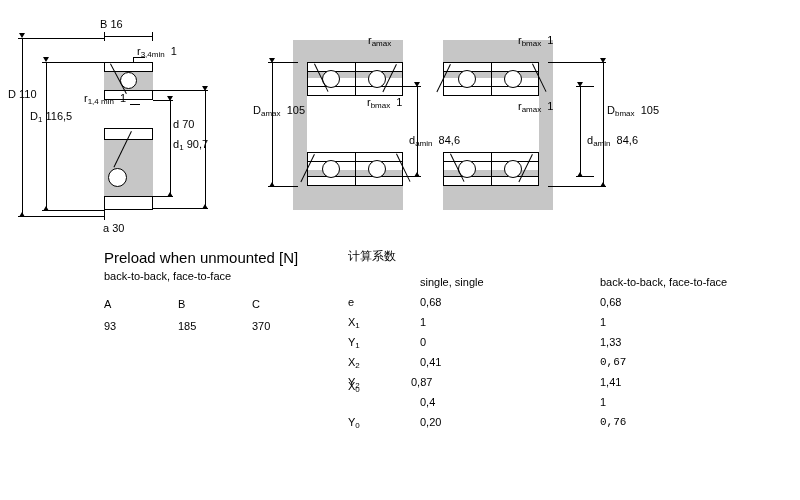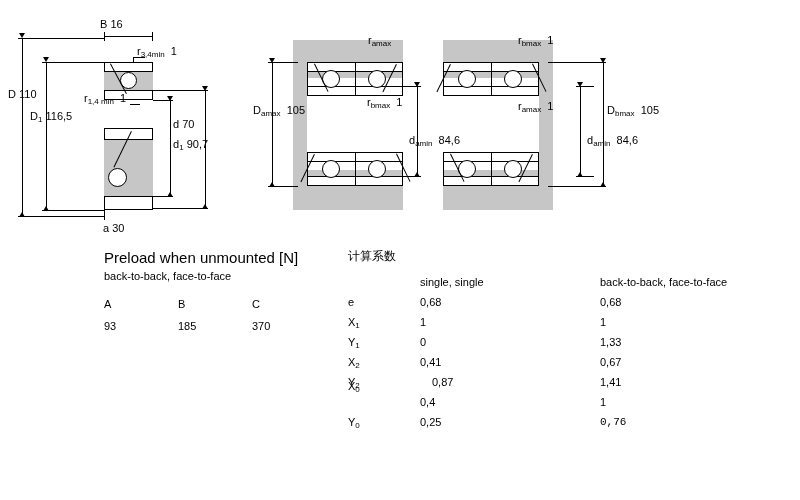--- a/index.html
+++ b/index.html
@@ -259,28 +259,28 @@
     <div class="lbl" style="left:0; top:66px;"><span>X</span><sub>1</sub></div>
     <div class="lbl" style="left:72px; top:66px;">1</div>
     <div class="lbl" style="left:252px; top:66px;">1</div>
 
     <div class="lbl" style="left:0; top:86px;"><span>Y</span><sub>1</sub></div>
     <div class="lbl" style="left:72px; top:86px;">0</div>
     <div class="lbl" style="left:252px; top:86px;">1,33</div>
 
     <div class="lbl" style="left:0; top:106px;"><span>X</span><sub>2</sub></div>
     <div class="lbl" style="left:72px; top:106px;">0,41</div>
-    <div class="lbl" style="left:252px; top:106px;">0,67</div>
+    <div class="lbl" style="left:252px; top:106px;font-family:Liberation Mono, monospace;">0,67</div>
 
     <div class="lbl" style="left:0; top:126px;"><span>Y</span><sub>2</sub></div>
-    <div class="lbl" style="left:84px; top:126px;">0,87</div>
+    <div class="lbl" style="left:63px; top:126px;">0,87</div>
     <div class="lbl" style="left:252px; top:126px;">1,41</div>
 
     <div class="lbl" style="left:0; top:130px;"><span>X</span><sub>0</sub></div>
     <div class="lbl" style="left:72px; top:146px;">0,4</div>
     <div class="lbl" style="left:252px; top:146px;">1</div>
 
     <div class="lbl" style="left:0; top:166px;"><span>Y</span><sub>0</sub></div>
-    <div class="lbl" style="left:72px; top:166px;">0,25</div>
+    <div class="lbl" style="left:72px; top:166px;">0,20</div>
     <div class="lbl" style="left:252px; top:166px;font-family:Liberation Mono, monospace;">0,76</div>
   </div>
 
 </div>
 
 </body></html>

